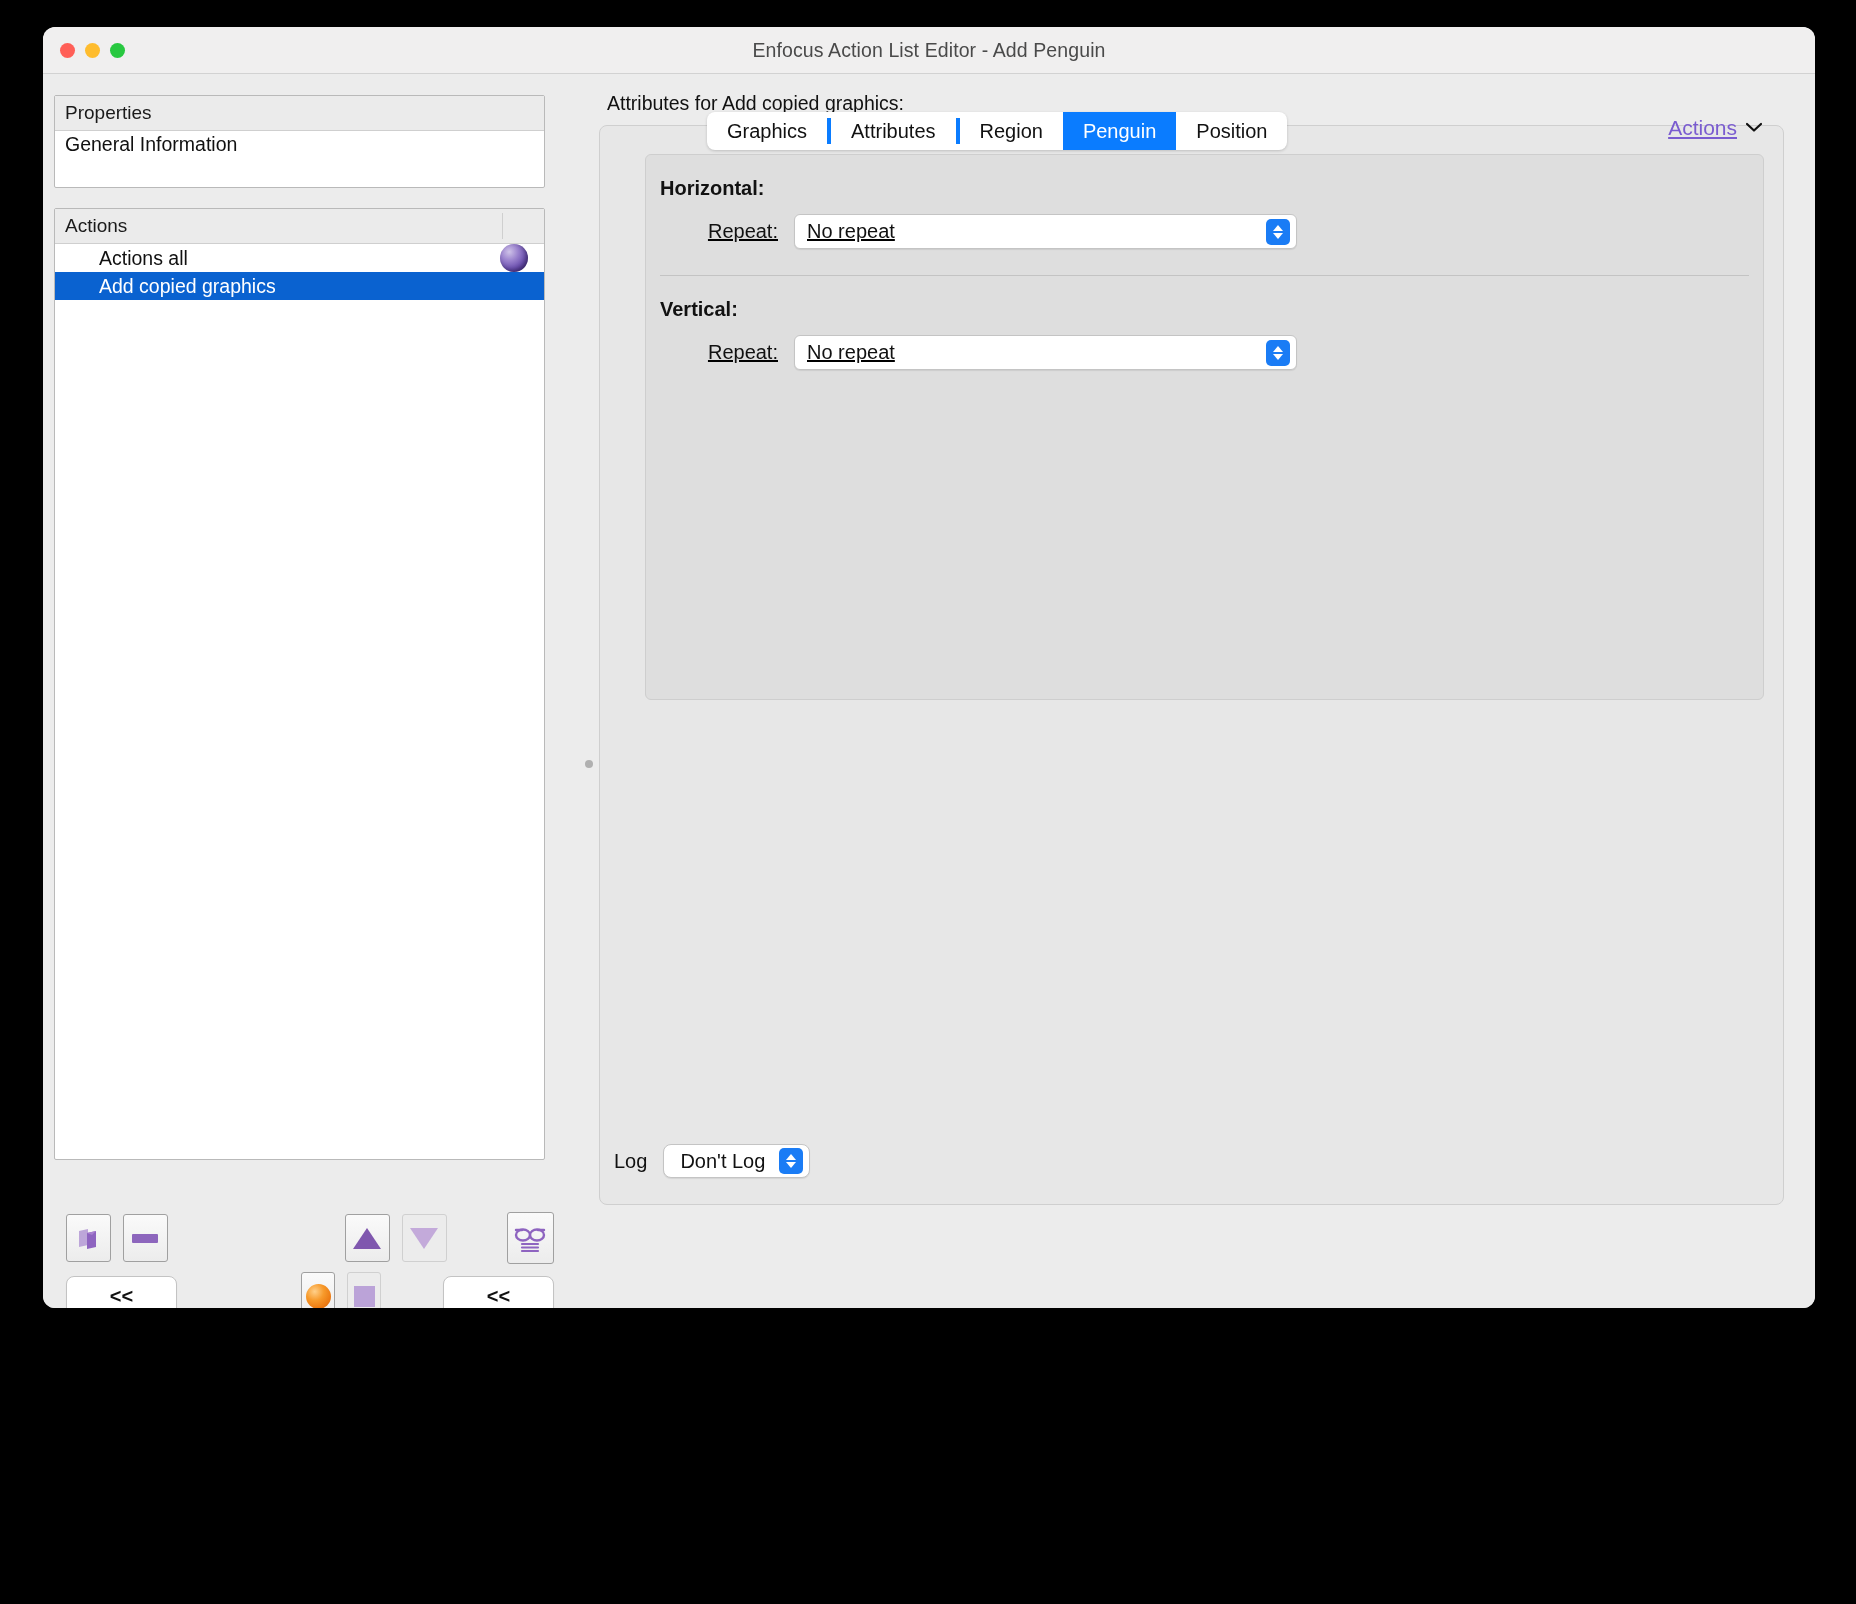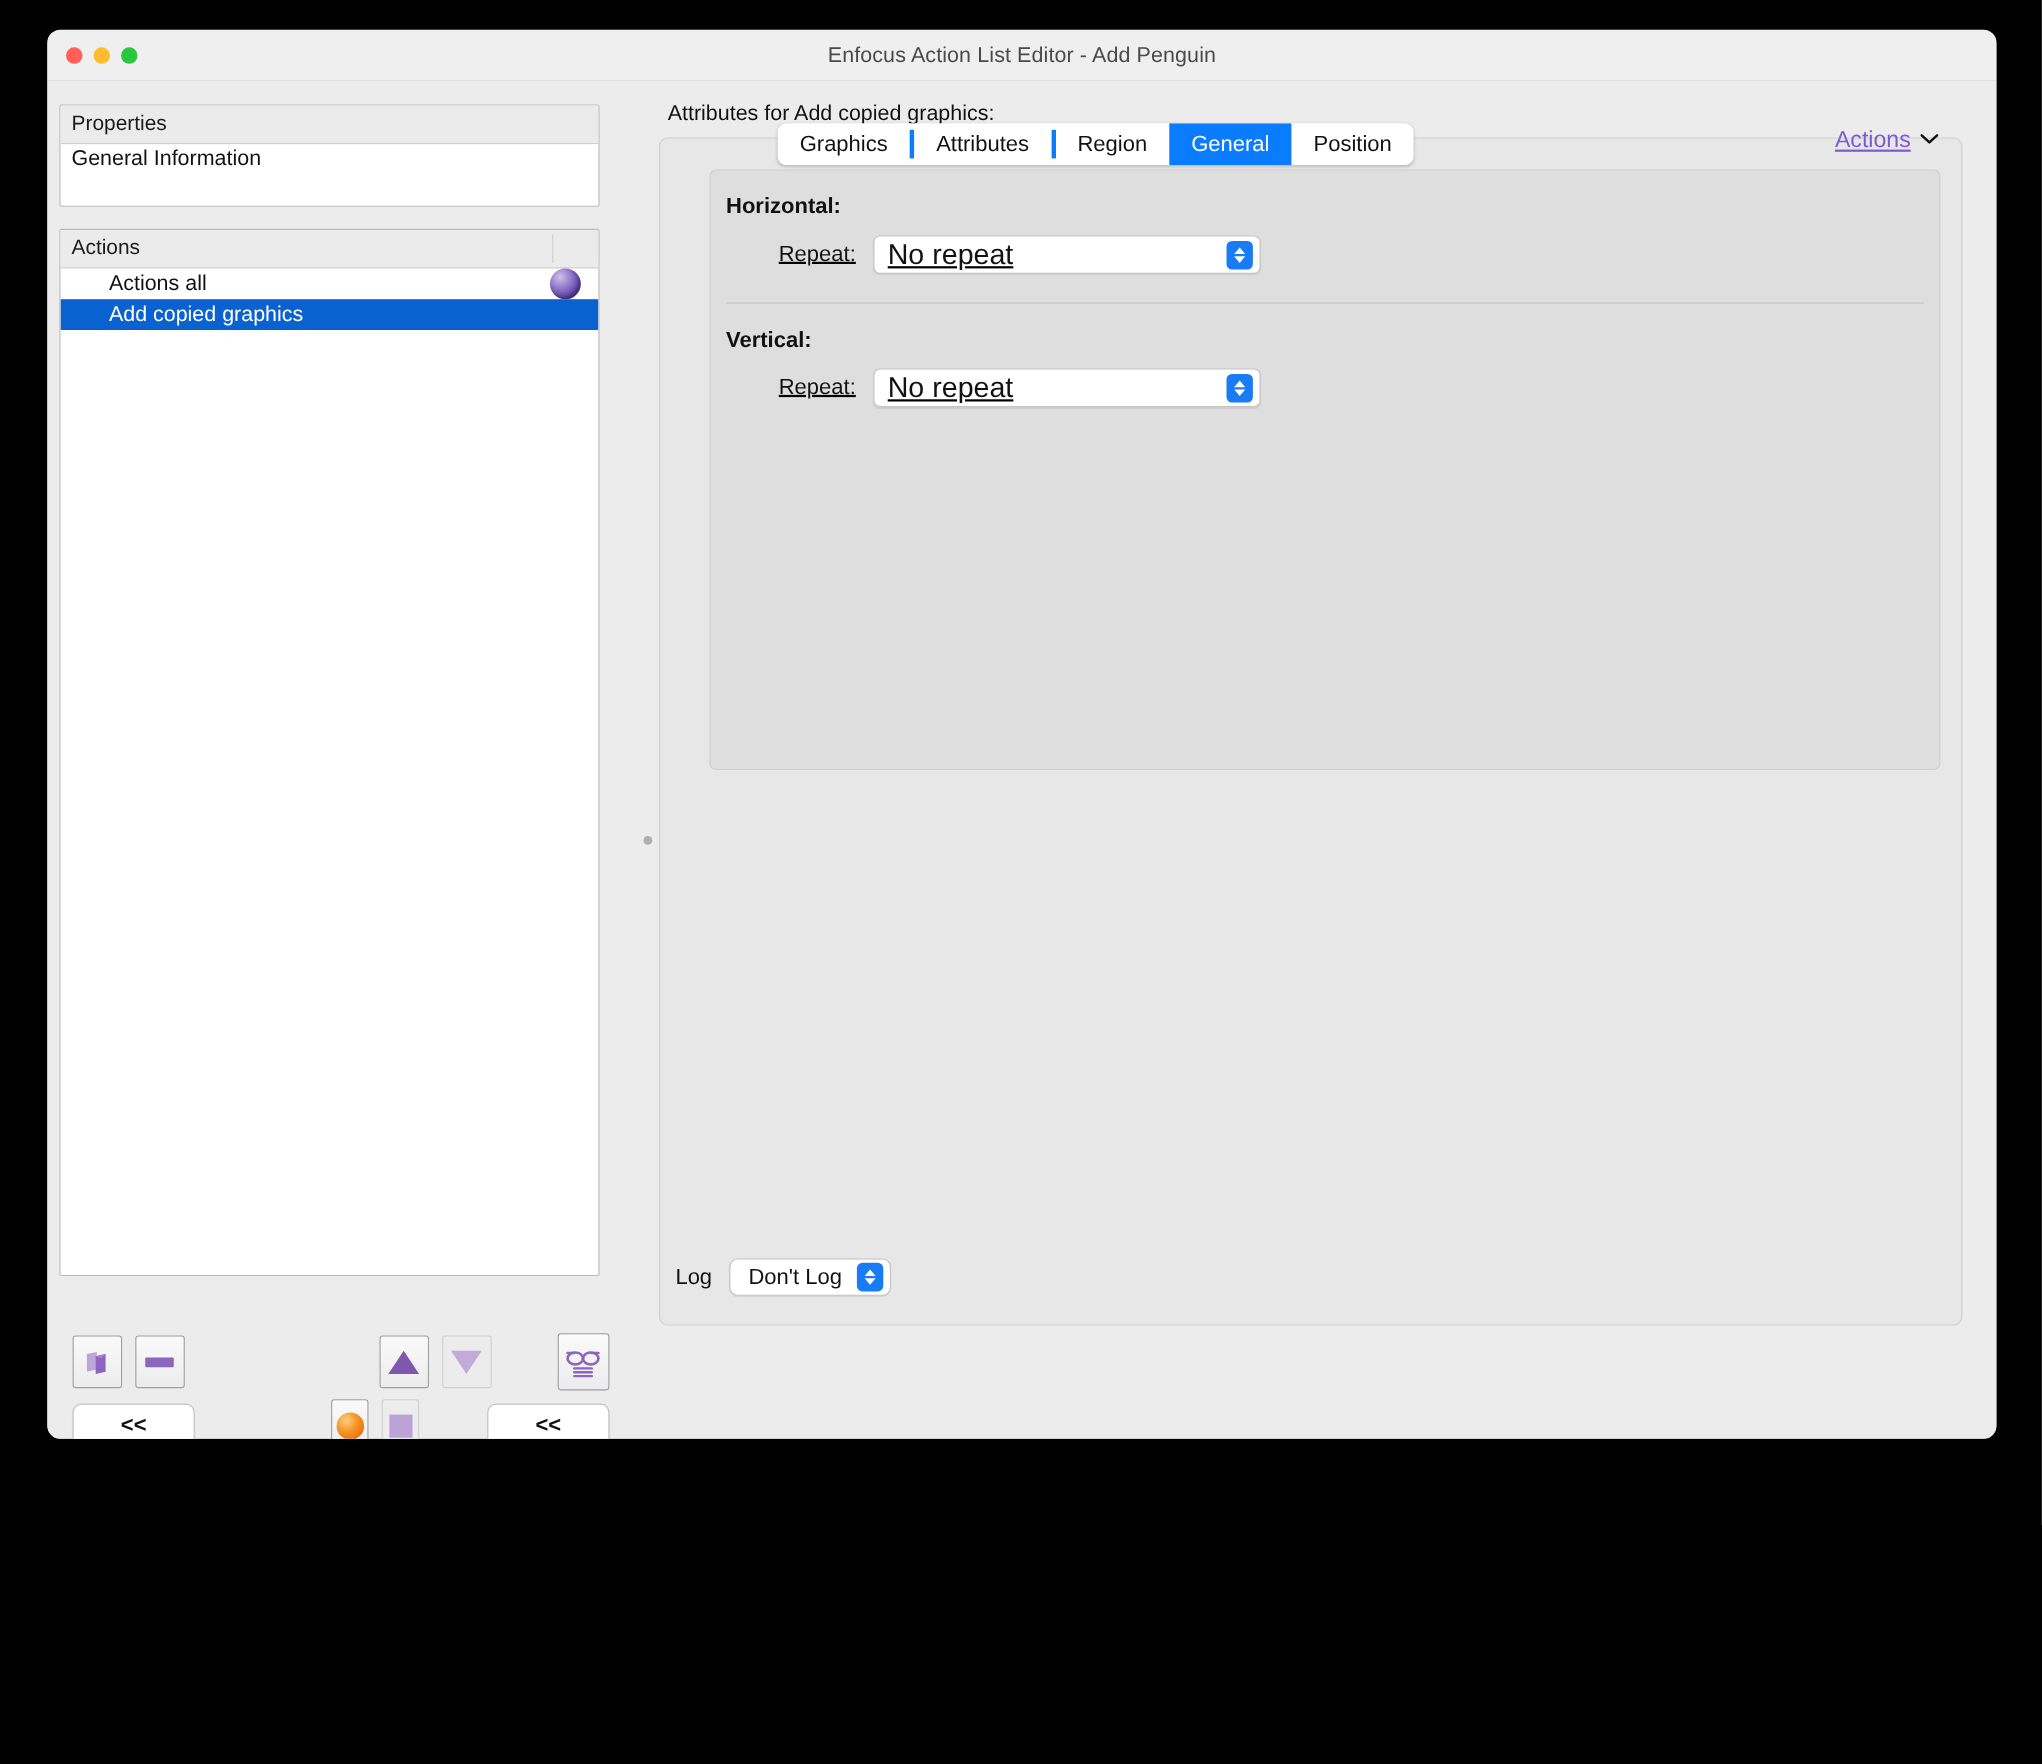--- a/index.html
+++ b/index.html
@@ -198,27 +198,27 @@
     margin-left: 26px;
   }
   .section-title {
     font-size: 20px; font-weight: 700; color: #111;
     margin: 22px 0 0 14px;
   }
   .field-row { display: flex; align-items: center; margin: 14px 0 0 38px; text-decoration: underline; }
   .field-label { font-size: 20px; color: #111; width: 94px; text-align: right; margin-right: 16px; }
   .combo {
     position: relative;
-    width: 352px; height: 35px;
+    width: 503px; height: 35px;
     background: #fff;
     border: 1px solid #c4c4c4;
     border-radius: 6px;
     display: flex; align-items: center;
     padding-left: 12px;
-    font-size: 26px; color: #111;
+    font-size: 20px; color: #111;
     box-shadow: 0 1px 1px rgba(0,0,0,0.08);
   }
   .stepper {
     position: absolute; right: 6px; top: 50%; transform: translateY(-50%);
     width: 24px; height: 26px;
     background: #1a7cf5;
     border-radius: 5px;
     display: flex; flex-direction: column; align-items: center; justify-content: center;
     gap: 2px;
   }
@@ -358,21 +358,21 @@
             </div>
             <span class="tab-sep"></span>
             <div class="tab">
               <span>Attributes</span>
             </div>
             <span class="tab-sep"></span>
             <div class="tab">
               <span>Region</span>
             </div>
             <div class="tab active">
-              <span>General</span>
+              <span>Penguin</span>
             </div>
             <div class="tab">
               <span>Position</span>
             </div>
           </div>
         </div>
 
         <div id="actions-menu">
           <span class="link">Actions</span>
           <span>

